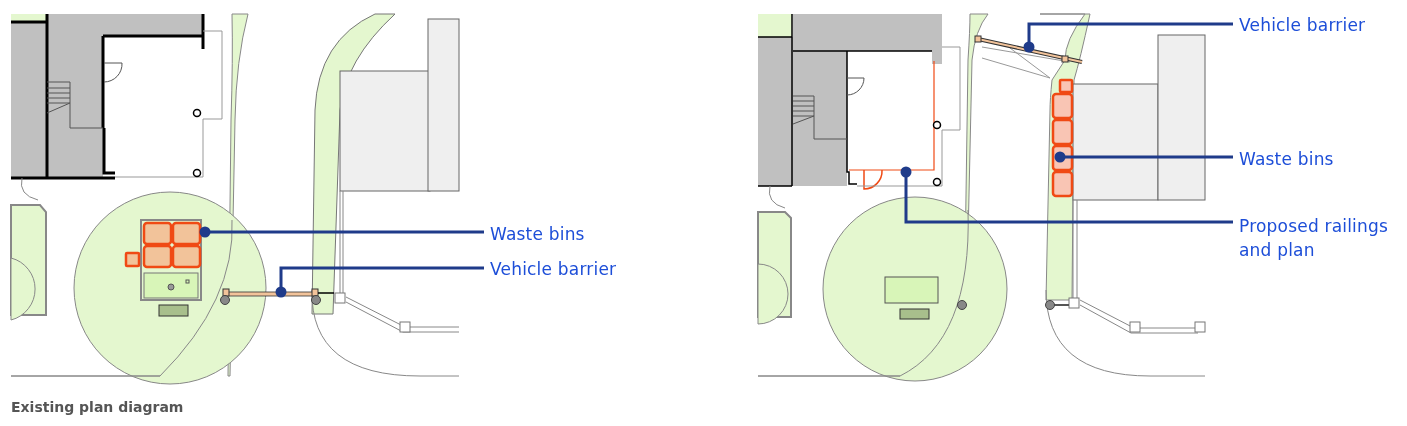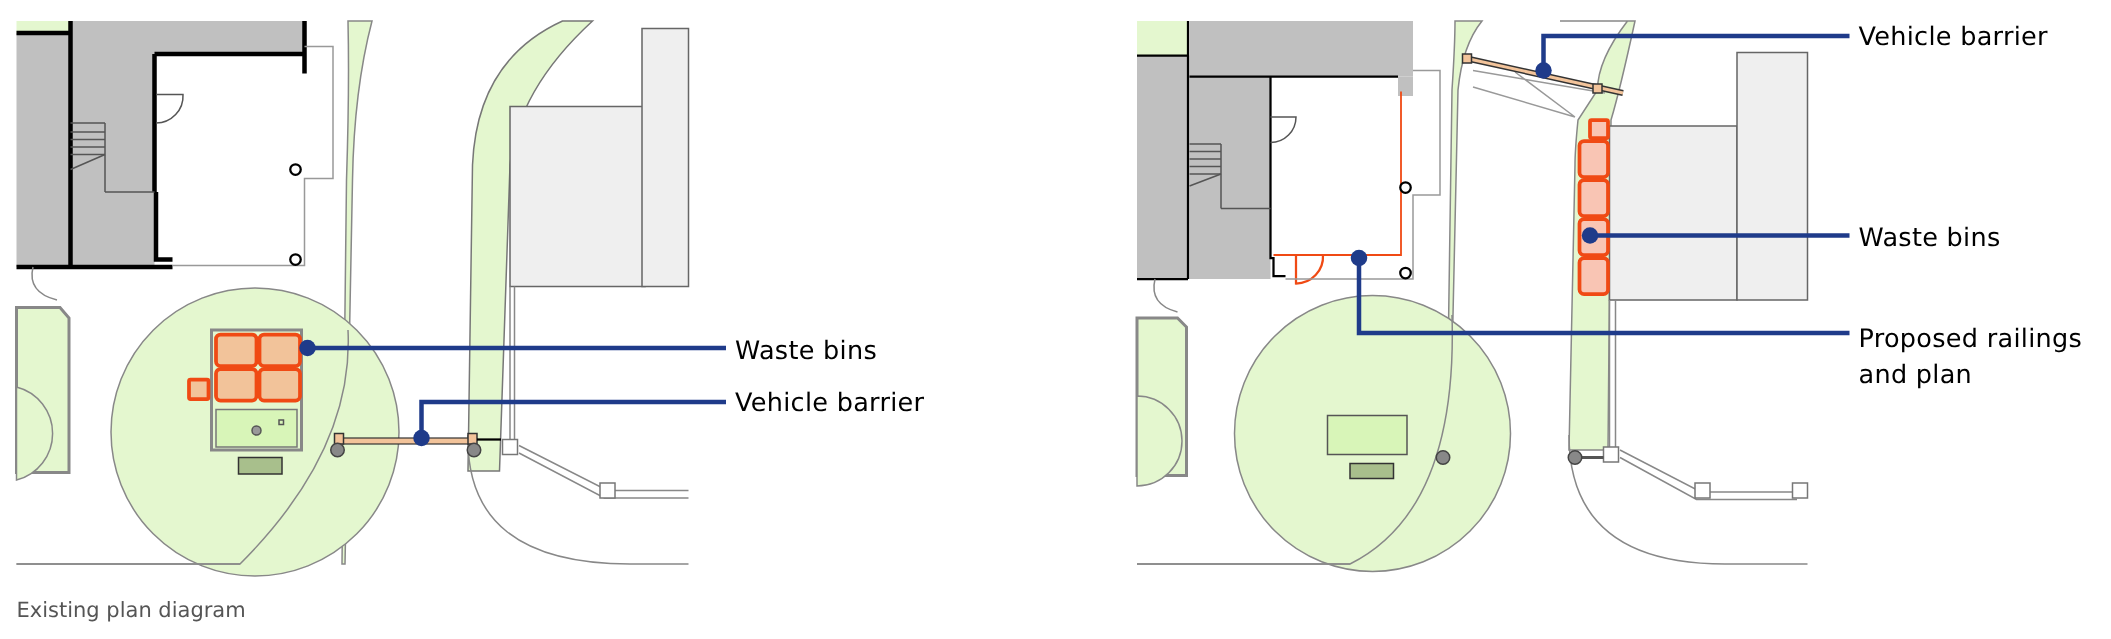--- a/index.html
+++ b/index.html
@@ -1,20 +1,20 @@
 <!DOCTYPE html>
 <html><head>
 <meta charset="utf-8">
 <style>
   html,body{margin:0;padding:0;background:#ffffff;}
   body{width:1407px;height:426px;position:relative;overflow:hidden;font-family:"DejaVu Sans","Liberation Sans",sans-serif;}
   .panel{position:absolute;top:0;}
   .panel svg{position:absolute;left:0;top:0;}
-  .label{position:absolute;color:#000000;font-size:17px;line-height:24px;white-space:nowrap;letter-spacing:0.2px;}
-  .caption{position:absolute;color:#555555;font-size:14px;white-space:nowrap;}
+  .label{position:absolute;color:#1d4ed8;font-size:17px;line-height:24px;white-space:nowrap;letter-spacing:0.2px;}
+  .caption{position:absolute;color:#555555;font-size:14px;white-space:nowrap;font-weight:bold;}
 </style>
 </head>
 <body>
 
 <div class="panel" style="left:0;width:700px;height:426px;">
   <svg width="700" height="426">
 
     <rect x="11" y="14" width="35" height="8" fill="#e4f7cf"></rect>
 
     <rect x="11" y="22" width="36" height="156" fill="#c0c0c0"></rect>

